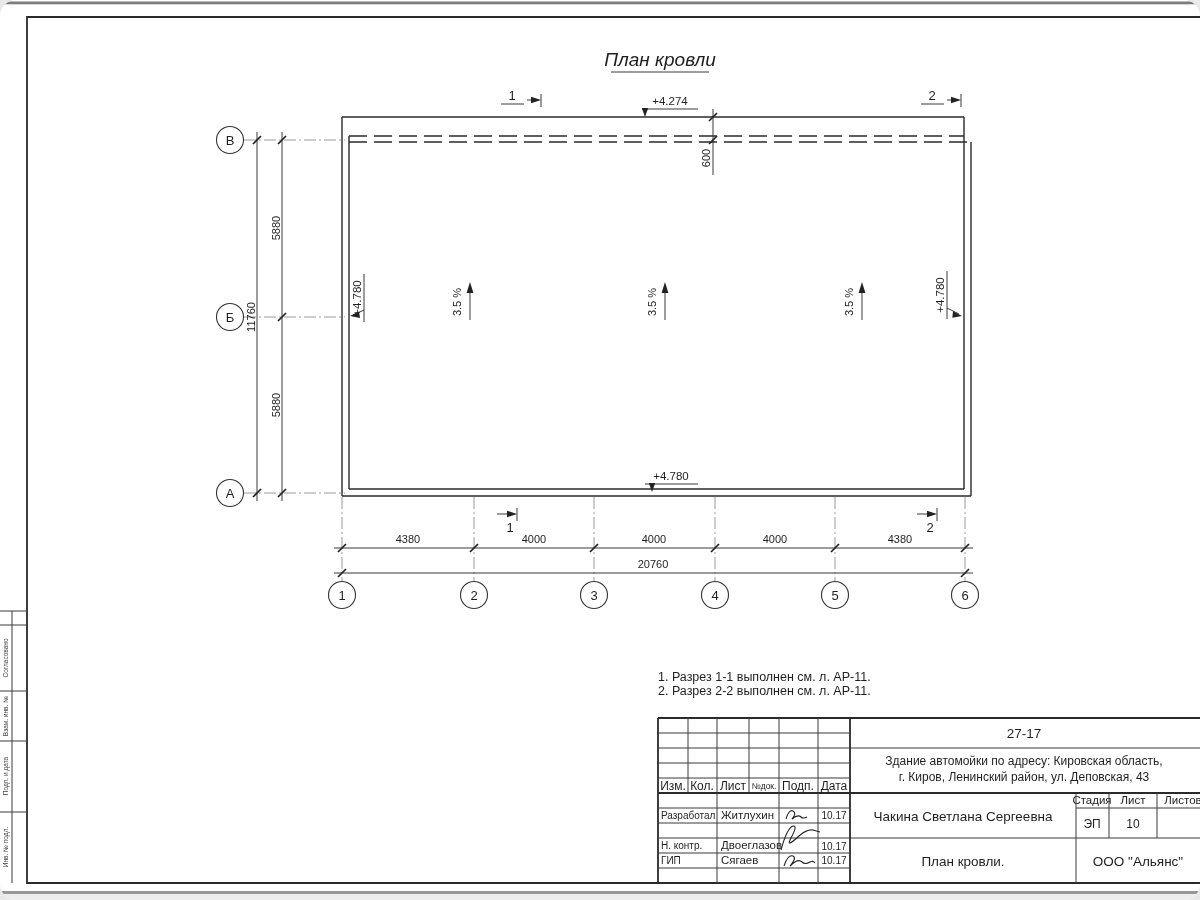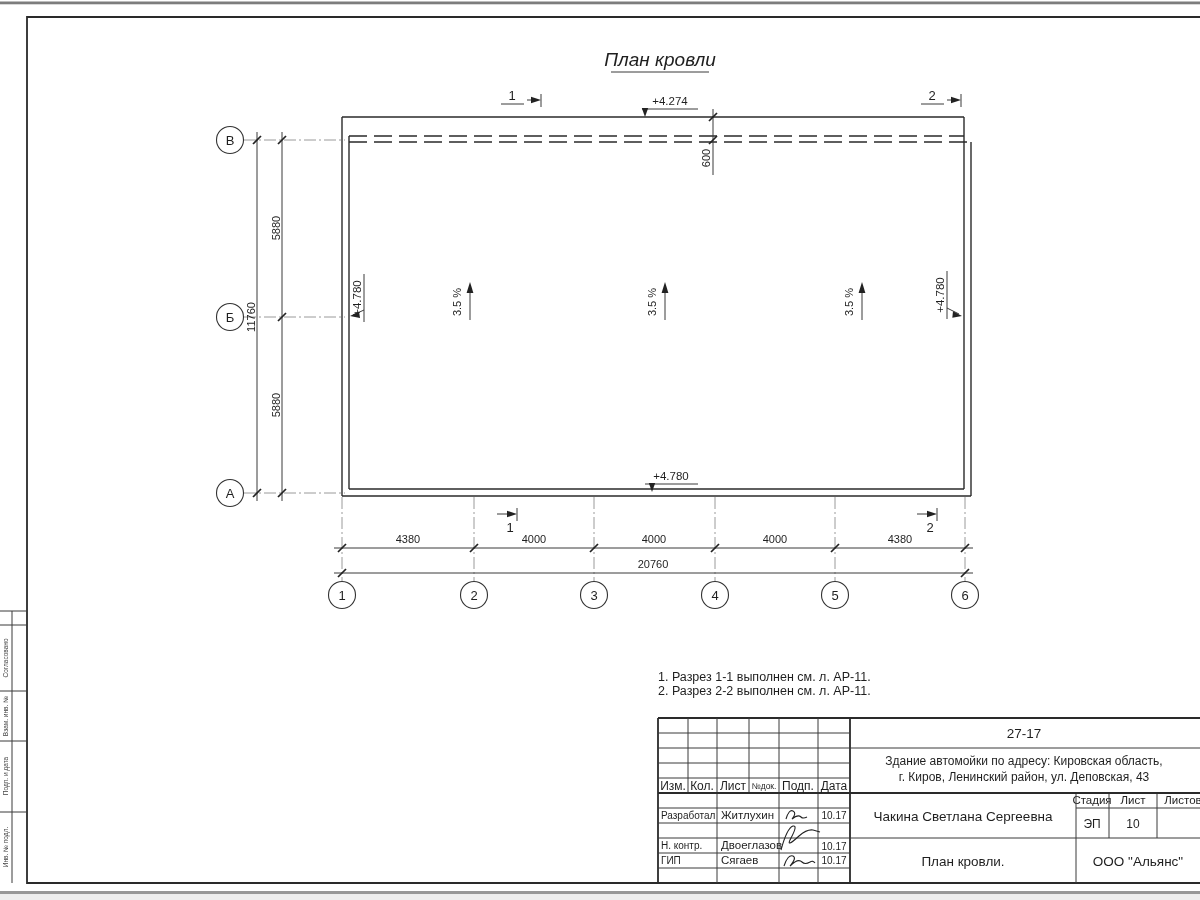--- a/index.html
+++ b/index.html
@@ -1,17 +1,17 @@
 <!DOCTYPE html>
 <html><head>
 <meta charset="utf-8">
 <style>
   html,body{margin:0;padding:0;background:#e9e9e9;}
   .page{position:relative;width:1200px;height:900px;background:#ffffff;overflow:hidden;
-        font-family:"Liberation Sans", sans-serif;}
+        font-family:"Liberation Sans", sans-serif;border-radius:16px;}
   svg{position:absolute;left:0;top:0;}
   svg text{font-family:"Liberation Sans", sans-serif;fill:#1f1f1f;}
   .t-title{font-size:19px;font-style:italic;}
   .t-dim{font-size:11px;}
   .t-elev{font-size:11.5px;}
   .t-axis{font-size:13px;}
   .t-sec{font-size:13px;}
   .t-note{font-size:12.5px;}
   .t-tb{font-size:12px;}
   .t-tb-sm{font-size:10px;}

